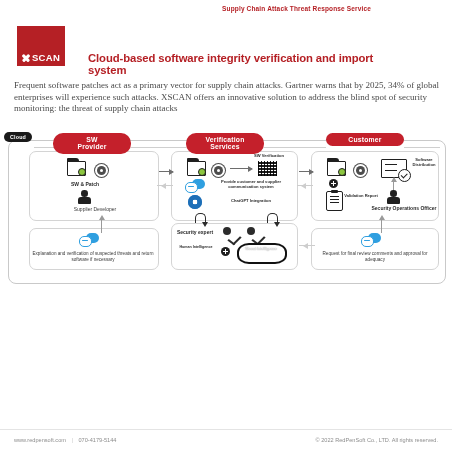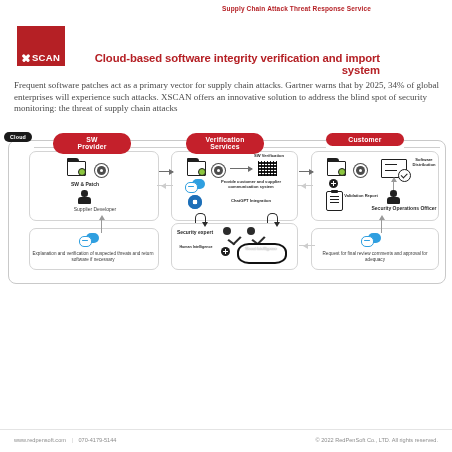--- a/index.html
+++ b/index.html
@@ -29,21 +29,21 @@
   .logo-x:before,.logo-x:after{
     content:"";position:absolute;left:50%;top:50%;
     width:9px;height:2.6px;background:#fff;border-radius:1px;
     transform-origin:center;
   }
   .logo-x:before{transform:translate(-50%,-50%) rotate(45deg);}
   .logo-x:after{transform:translate(-50%,-50%) rotate(-45deg);}
   .logo-word{font-size:9.5px;font-weight:bold;color:#fff;letter-spacing:.3px;}
   .doc-title{
     position:absolute;left:88px;top:52px;
-    font-size:11.3px;font-weight:bold;color:#b52025;letter-spacing:-.1px;text-align:right;
+    font-size:11.3px;font-weight:bold;color:#b52025;letter-spacing:-.1px;
   }
   .lead{
     position:absolute;left:14px;top:80px;width:430px;
     font-family:"Liberation Serif", serif;
     font-size:9px;line-height:11.6px;color:#4a4a4a;
   }
 
   
   .diagram{
     position:absolute;left:8px;top:140px;width:436px;height:142px;

